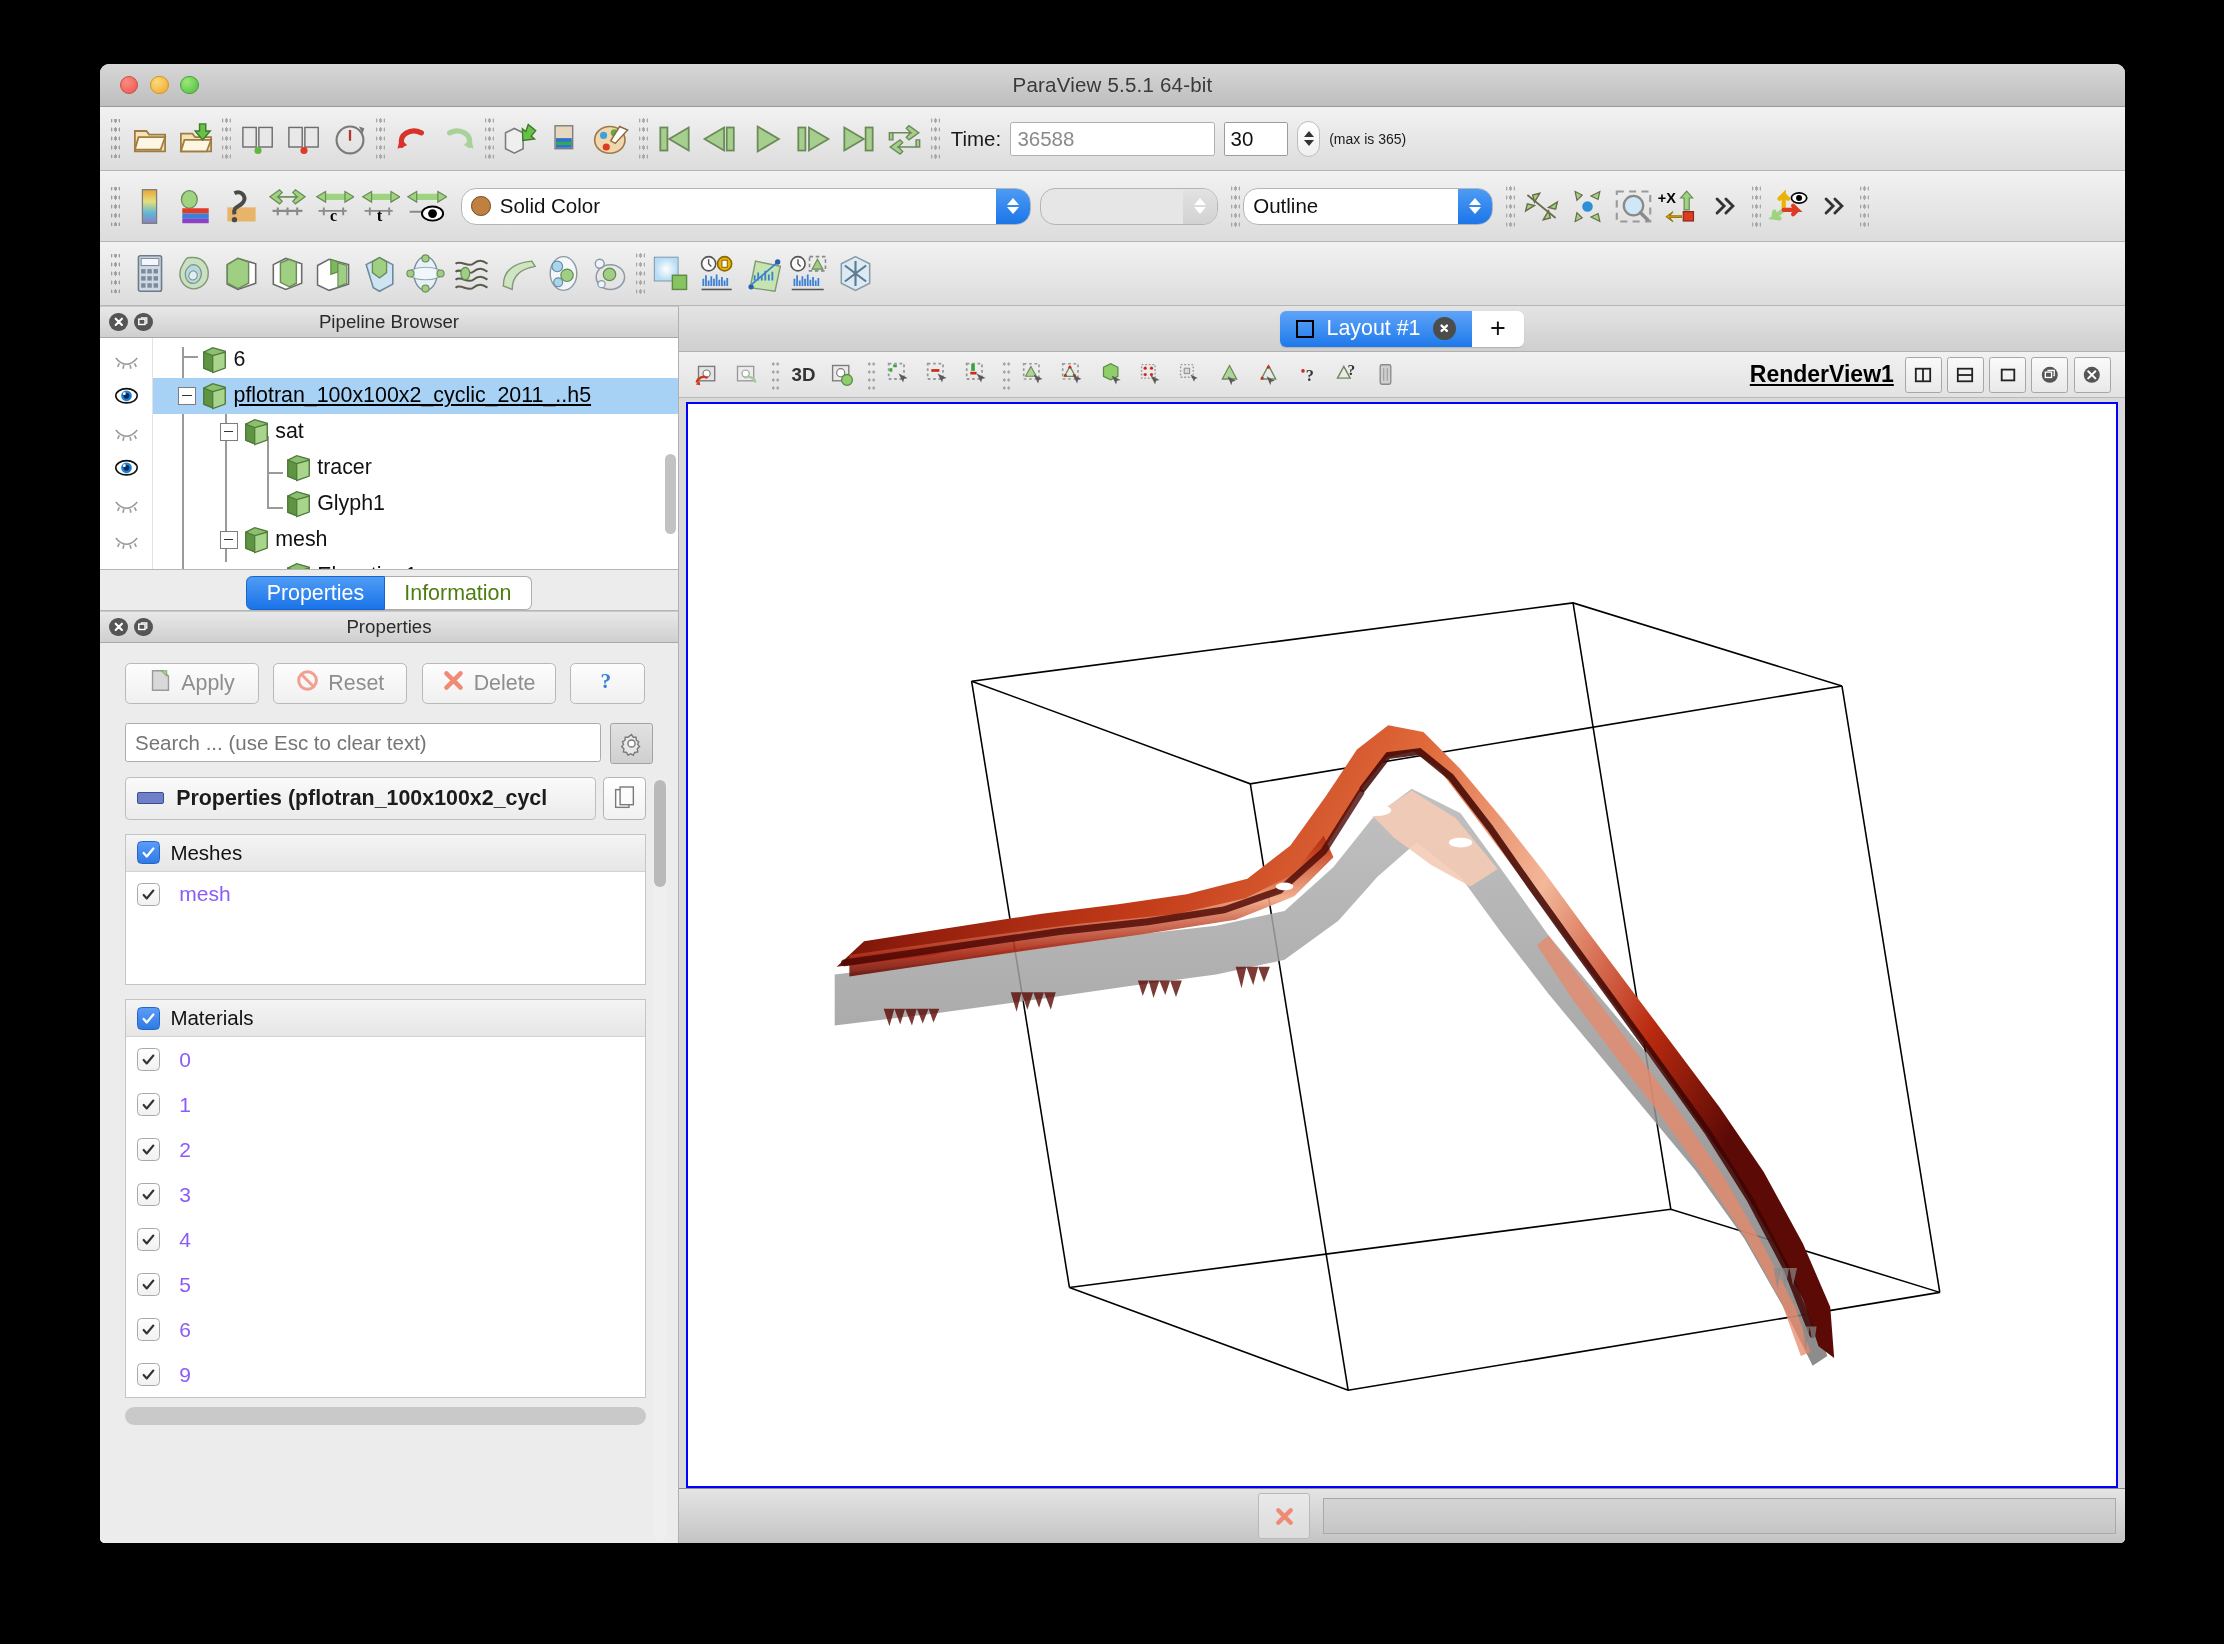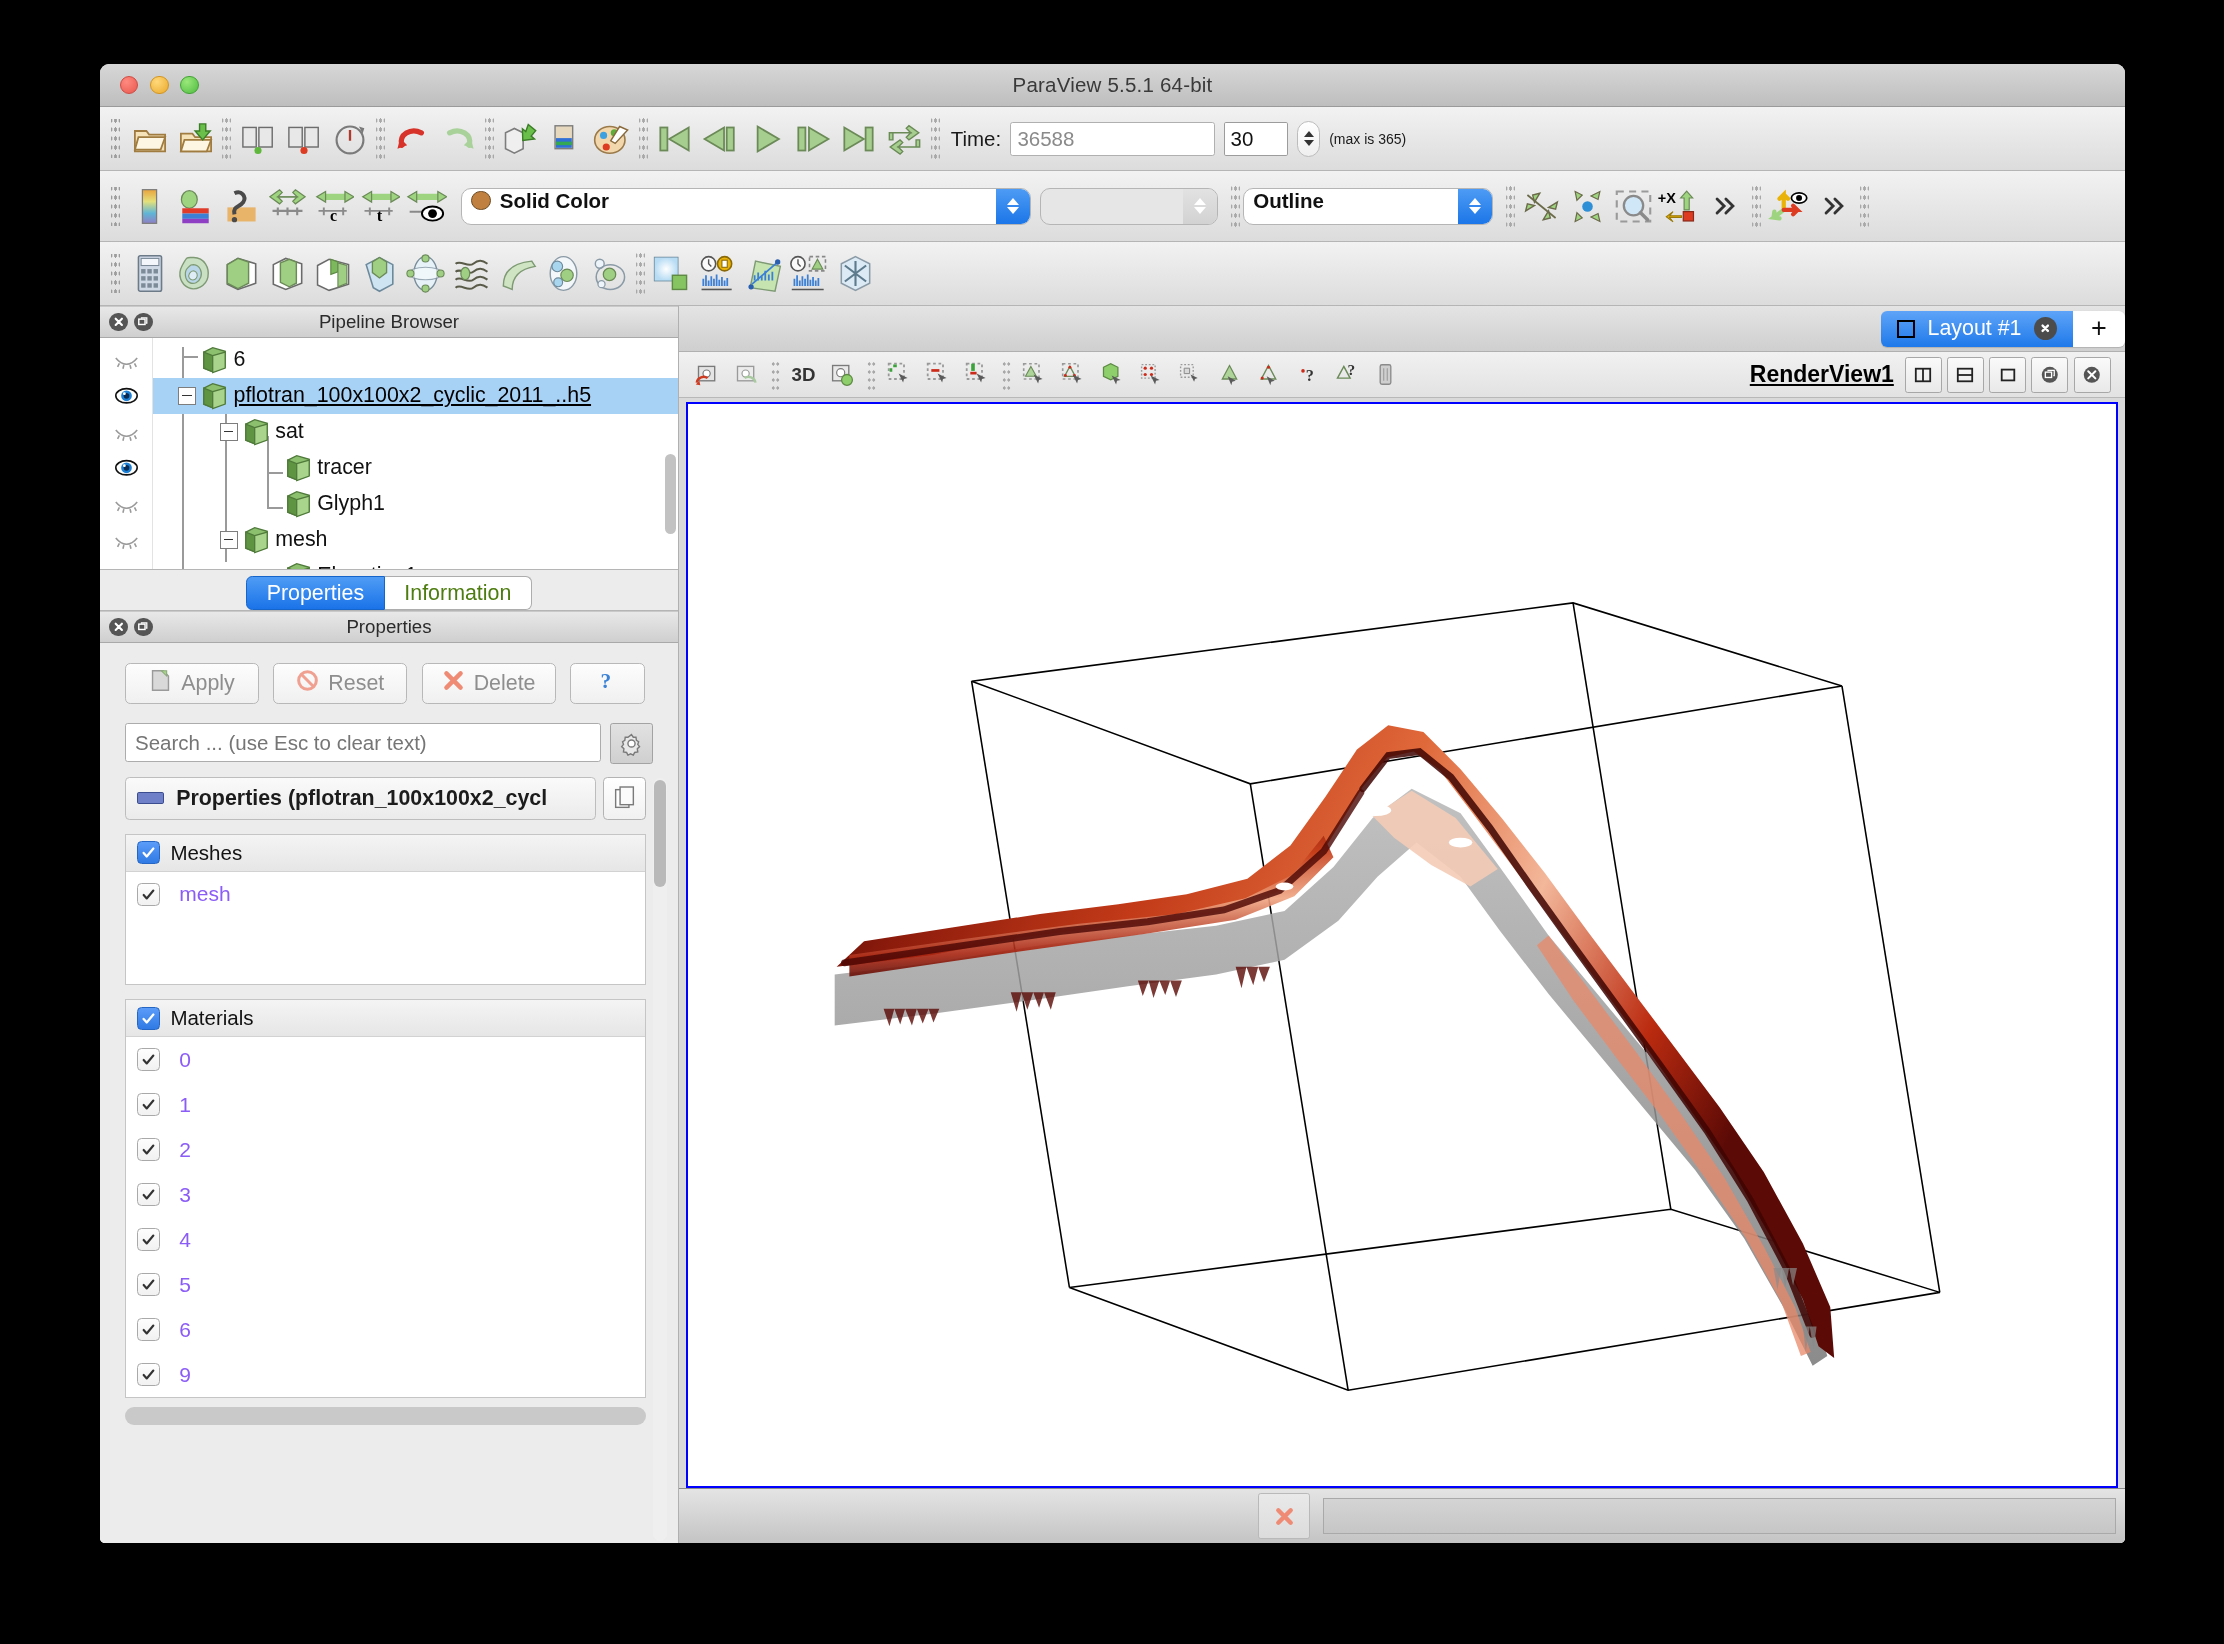--- a/index.html
+++ b/index.html
@@ -86,23 +86,23 @@
     display:flex;flex-direction:column;align-items:center;justify-content:center;
     gap:2.7px;cursor:pointer;flex:0 0 auto;
   }
   .spin i{display:block;width:0;height:0;border-left:5.3px solid transparent;border-right:5.3px solid transparent;}
   .spin i.up{border-bottom:6.2px solid #333;}
   .spin i.dn{border-top:6.2px solid #333;}
   .maxlabel{font-size:14px;color:#1a1a1a;white-space:nowrap;}
 
   
   .combo{
-    height:37px; display:flex; align-items:flex-start;
-    background:#fff;border:0.9px solid #b5b5b5;border-radius:10px;
-    overflow:hidden; cursor:pointer; flex:0 0 auto;font-weight:bold;
+    height:37px; display:flex; align-items:center;
+    background:#fff;border:0.9px solid #b5b5b5;border-radius:15px;
+    overflow:hidden; cursor:pointer; flex:0 0 auto;
   }
   .combo .cbtext{flex:1;padding:0 9px;font-size:20.5px;color:#111;display:flex;align-items:center;gap:9px;white-space:nowrap;overflow:hidden;}
   .combo .cbarrow{
     width:34px;align-self:stretch;
     background:linear-gradient(to bottom,#4d9bf4,#1c76e8);
     display:flex;flex-direction:column;align-items:center;justify-content:center;gap:2.7px;
   }
   .combo .cbarrow i{display:block;width:0;height:0;border-left:6.2px solid transparent;border-right:6.2px solid transparent;}
   .combo .cbarrow i.up{border-bottom:7.1px solid #fff;}
   .combo .cbarrow i.dn{border-top:7.1px solid #fff;}
@@ -216,21 +216,21 @@
   .hscroll{
     height:18px;margin:9px 0 12.5px 0;border-radius:9px;background:#c9c9c9;flex:0 0 auto;
   }
   .vscroll{
     width:14.3px;flex:0 0 auto;margin:1.8px 0 1.8px 7.1px;border-radius:7.1px;background:#efefef;position:relative;
   }
   .vscroll .thumb{position:absolute;left:0.9px;right:0.9px;top:1.8px;height:107px;border-radius:7.1px;background:#b9b9b9;}
 
   
   .layout-tabbar{
-    height:46px;flex:0 0 auto;display:flex;align-items:center;justify-content:flex-end;
+    height:46px;flex:0 0 auto;display:flex;align-items:center;justify-content:center;
     background:linear-gradient(to bottom,#e4e4e4,#cfcfcf);
     border-bottom:0.9px solid #b0b0b0;
   }
   .ltabs{display:flex;border-radius:6.2px;overflow:hidden;box-shadow:0 0.9px 0.9px rgba(0,0,0,.15);}
   .ltab{
     height:36px;display:flex;align-items:center;gap:12.5px;padding:0 16px;
     background:linear-gradient(to bottom,#5ea4f8,#1f79ea);color:#fff;font-size:21.4px;cursor:pointer;
   }
   .ltab .sq{width:18px;height:18px;border:2.7px solid #000;background:transparent;flex:0 0 auto;}
   .ltab .xc{width:23px;height:23px;border-radius:50%;background:#4c4c4c;display:flex;align-items:center;justify-content:center;flex:0 0 auto;cursor:pointer;}

